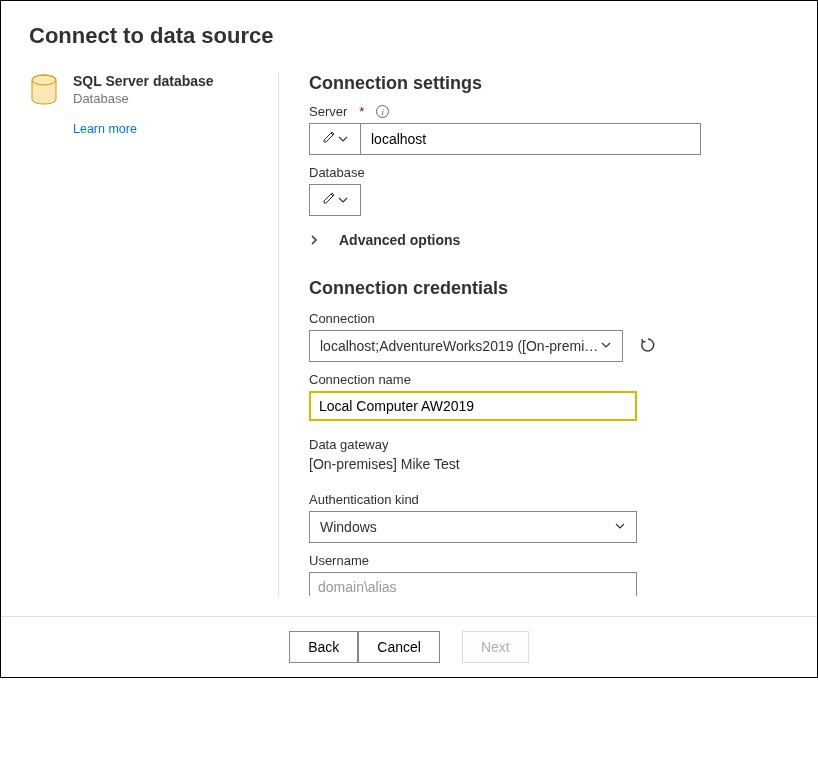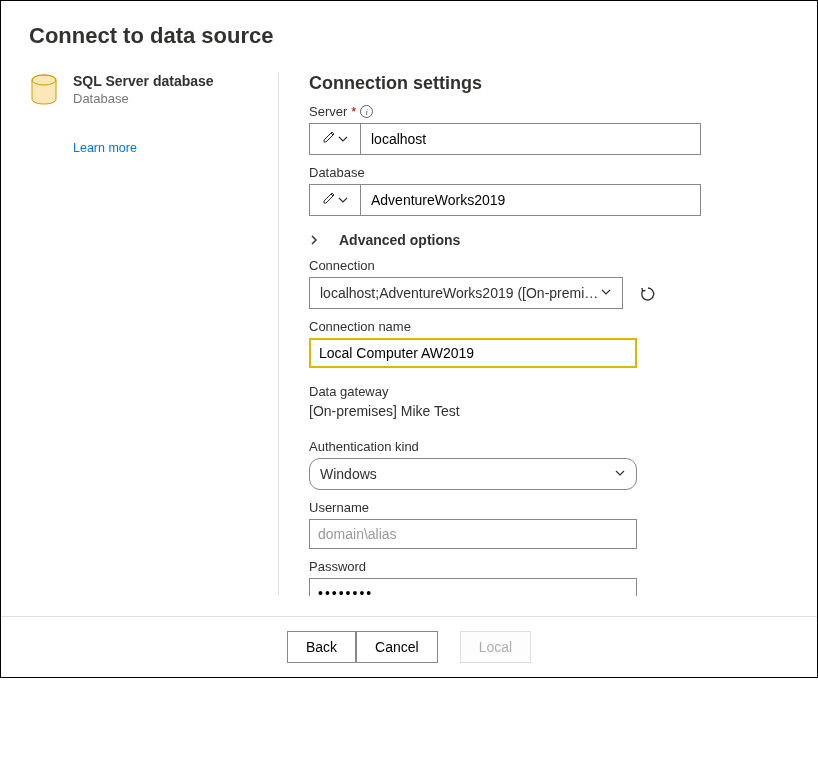--- a/index.html
+++ b/index.html
@@ -5,32 +5,32 @@
   * { box-sizing: border-box; margin: 0; padding: 0; font-family: "Segoe UI", Arial, sans-serif; }
   html, body { width: 818px; height: 763px; background: #fff; color: #323130; }
   .dialog { width: 818px; height: 678px; border: 1px solid #000; display: flex; flex-direction: column; }
   .content { flex: 1; padding: 22px 28px 10px 28px; overflow: hidden; }
   .title { font-size: 22px; font-weight: 600; margin-bottom: 24px; }
   .body { display: flex; height: calc(100% - 60px); }
   .side { width: 250px; padding-right: 20px; border-right: 1px solid #e0e0e0; }
   .ds-row { display: flex; gap: 14px; }
   .ds-text .ds-name { font-size: 14px; font-weight: 600; }
   .ds-text .ds-sub { font-size: 13px; color: #767676; margin-top: 2px; }
-  .learn { display: inline-block; margin-top: 30px; margin-left: 44px; font-size: 12.5px; color: #0078d4; text-decoration: none; cursor: pointer; }
+  .learn { display: inline-block; margin-top: 11px; margin-left: 44px; font-size: 12.5px; color: #0078d4; text-decoration: none; cursor: pointer; }
   .main { flex: 1; padding-left: 30px; padding-right: 10px; overflow-y: auto; }
   .section-h { font-size: 18px; font-weight: 600; margin-bottom: 10px; }
   .section-h2 { font-size: 18px; font-weight: 600; margin-top: 30px; margin-bottom: 12px; }
-  .lbl { font-size: 13px; color: #323130; margin-bottom: 4px; margin-top: 10px; display: flex; align-items: center; gap: 4px; }
+  .lbl { font-size: 13px; color: #323130; margin-bottom: 4px; margin-top: 10px; display: flex; align-items: center; gap: 12px; }
   .req { color: #a80000; }
   .info-icon { width: 13px; height: 13px; border: 1px solid #605e5c; border-radius: 50%; display: inline-flex; align-items: center; justify-content: center; font-size: 9px; color: #605e5c; font-style: italic; font-family: serif; }
   .combo-row { display: flex; width: 392px; }
   .combo-btn { width: 52px; height: 32px; border: 1px solid #8a8886; background: #fff; display: flex; align-items: center; justify-content: center; gap: 2px; cursor: pointer; }
   .combo-input { flex: 1; height: 32px; border: 1px solid #8a8886; border-left: none; padding: 0 10px; font-size: 14px; background: #fff; }
   .adv { display: flex; align-items: center; gap: 20px; margin-top: 16px; font-size: 14px; font-weight: 600; cursor: pointer; }
-  .select-row { display: flex; align-items: flex-end; gap: 12px; width: 352px; }
+  .select-row { display: flex; align-items: center; gap: 12px; width: 352px; }
   .select { width: 328px; height: 32px; border: 1px solid #8a8886; background: #fff; display: flex; align-items: center; justify-content: space-between; padding: 0 10px; font-size: 14px; cursor: pointer; }
   .select .sel-text { white-space: nowrap; overflow: hidden; text-overflow: ellipsis; max-width: 280px; }
   .refresh-btn { width: 28px; height: 28px; display: flex; align-items: center; justify-content: center; cursor: pointer; background: none; border: none; }
   .text-input { width: 328px; height: 30px; border: 1px solid #8a8886; padding: 0 8px; font-size: 14px; background: #fff; }
   .text-input.highlight { border: 2px solid #d9b900; }
   .static-val { font-size: 14px; margin-top: 4px; margin-bottom: 20px; }
   .footer { border-top: 1px solid #e0e0e0; padding: 14px 28px; display: flex; justify-content: center; align-items: center; }
   .btn { height: 32px; padding: 0 18px; border: 1px solid #8a8886; background: #fff; font-size: 14px; cursor: pointer; }
   .btn.disabled { color: #b0b0b0; border-color: #ddd; cursor: default; background: #fdfdfd; }
   .footer-right { display: flex; gap: 22px; }
@@ -94,32 +94,32 @@
               <svg width="14" height="14" viewBox="0 0 14 14">
                   <path d="M2 12 L2 10 L9 3 L11 5 L4 12 Z M10 2 L12 4 L11 5 L9 3 Z" fill="none" stroke="#323130" stroke-width="1"></path>
                 </svg>
             </span>
             <span class="chev">
               <svg width="10" height="10" viewBox="0 0 10 10">
                   <path d="M1 3 L5 7 L9 3" fill="none" stroke="#323130" stroke-width="1.2"></path>
                 </svg>
             </span>
           </div>
-          <input class="combo-input" value="AdventureWorks2019" style="">
         </div>
 
         <div class="adv">
           <span>
             <svg width="10" height="10" viewBox="0 0 10 10">
                 <path d="M3 1 L7 5 L3 9" fill="none" stroke="#323130" stroke-width="1.5"></path>
               </svg>
           </span>
           <span>Advanced options</span>
         </div>
 
+        <div class="section-h2">Connection credentials</div>
 
         <div class="lbl">Connection</div>
         <div class="select-row">
           <div class="select">
             <span class="sel-text">localhost;AdventureWorks2019 ([On-premis…</span>
             <span>
               <svg width="12" height="12" viewBox="0 0 12 12">
                   <path d="M2 4 L6 8 L10 4" fill="none" stroke="#323130" stroke-width="1.2"></path>
                 </svg>
             </span>
@@ -134,21 +134,21 @@
           </button>
         </div>
 
         <div class="lbl">Connection name</div>
         <input class="text-input highlight" value="Local Computer AW2019" style="">
 
         <div class="lbl" style="margin-top:16px;">Data gateway</div>
         <div class="static-val">[On-premises] Mike Test</div>
 
         <div class="lbl" style="margin-top:20px;">Authentication kind</div>
-        <div class="select" style="width:328px;border-radius:11px;">
+        <div class="select" style="width:328px;">
           <span>Windows</span>
           <span>
             <svg width="12" height="12" viewBox="0 0 12 12">
                 <path d="M2 4 L6 8 L10 4" fill="none" stroke="#323130" stroke-width="1.2"></path>
               </svg>
           </span>
         </div>
 
         <div class="lbl">Username</div>
         <input class="text-input" placeholder="domain\alias" style="">
@@ -156,16 +156,16 @@
         <div class="lbl">Password</div>
         <input class="text-input" type="password" value="••••••••" style="">
       </div>
     </div>
   </div>
 
   <div class="footer">
     <button class="btn">Back</button>
     <div class="footer-right">
       <button class="btn">Cancel</button>
-      <button class="btn disabled">Local</button>
+      <button class="btn disabled">Next</button>
     </div>
   </div>
 </div>
 
 </body></html>

